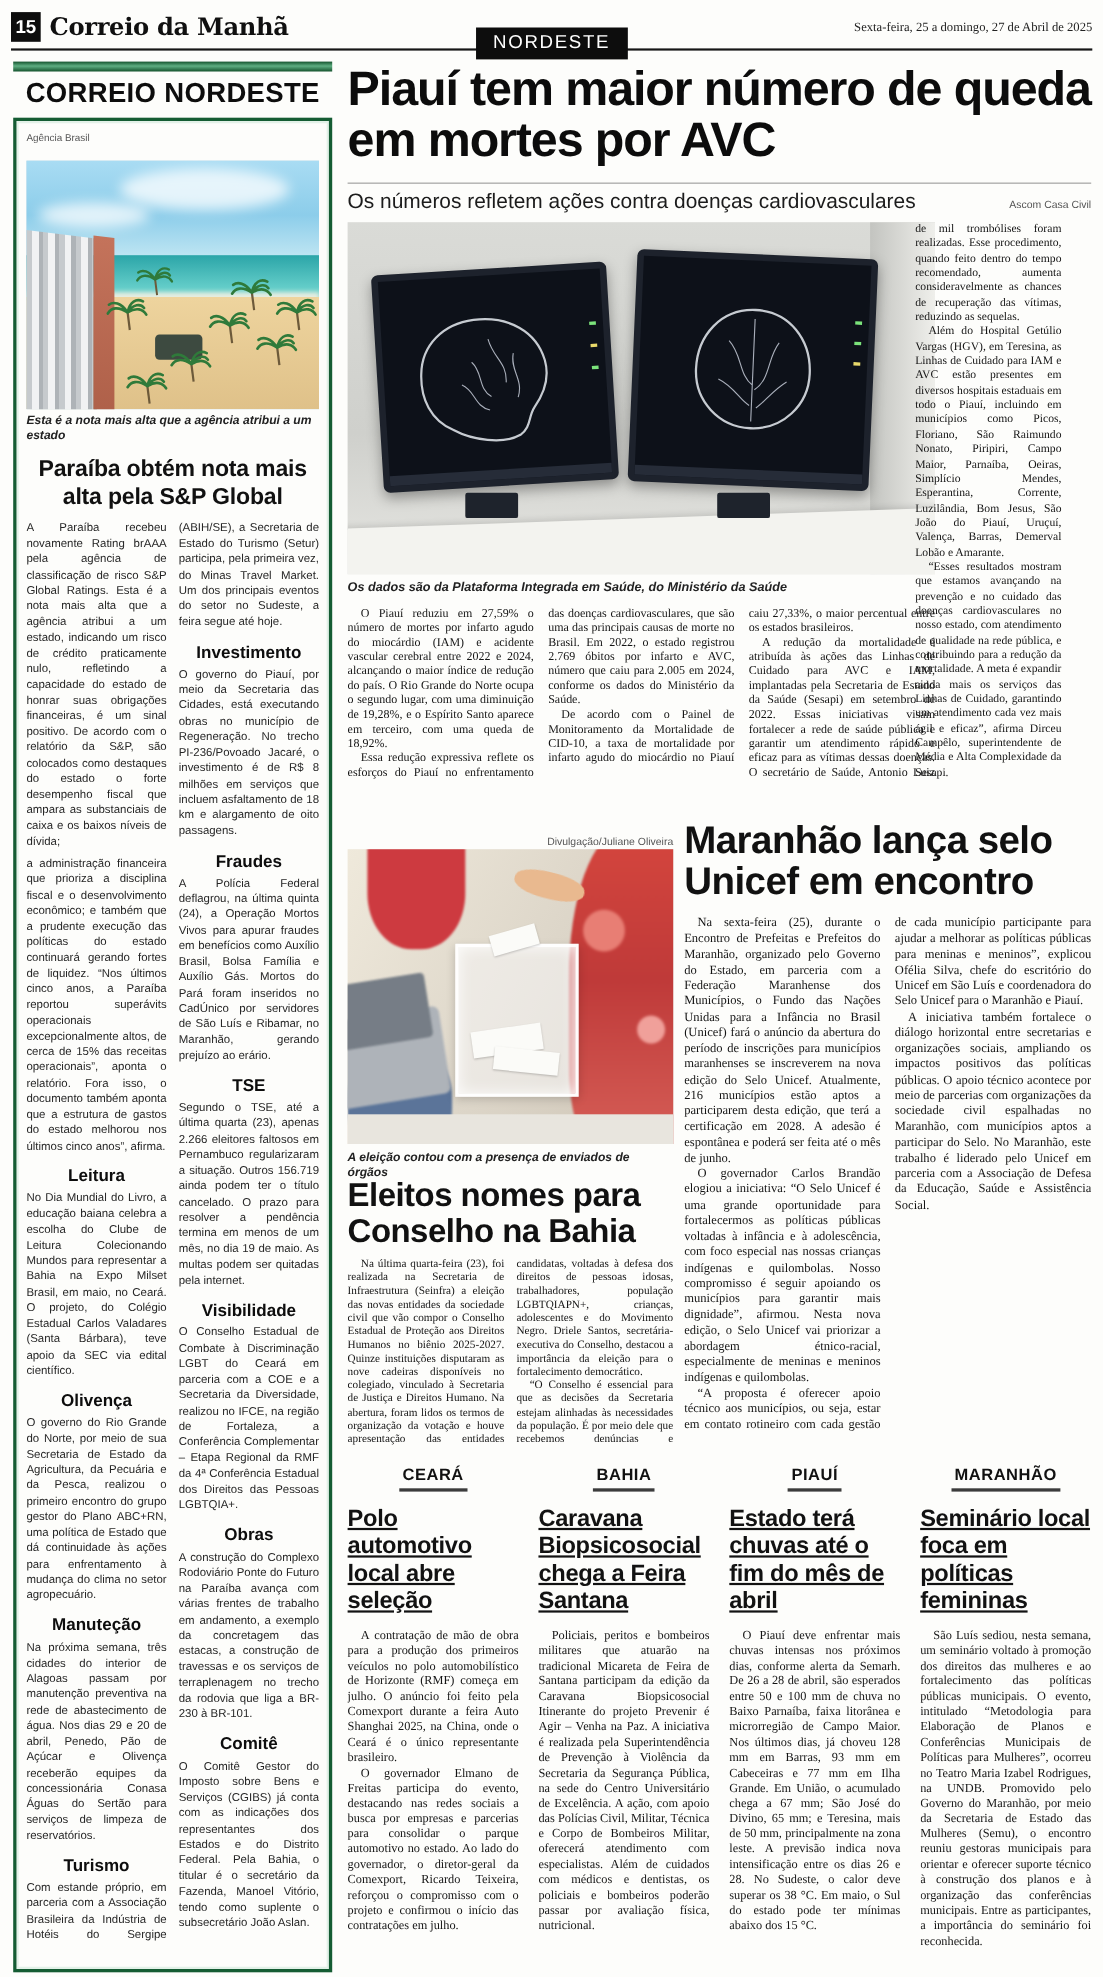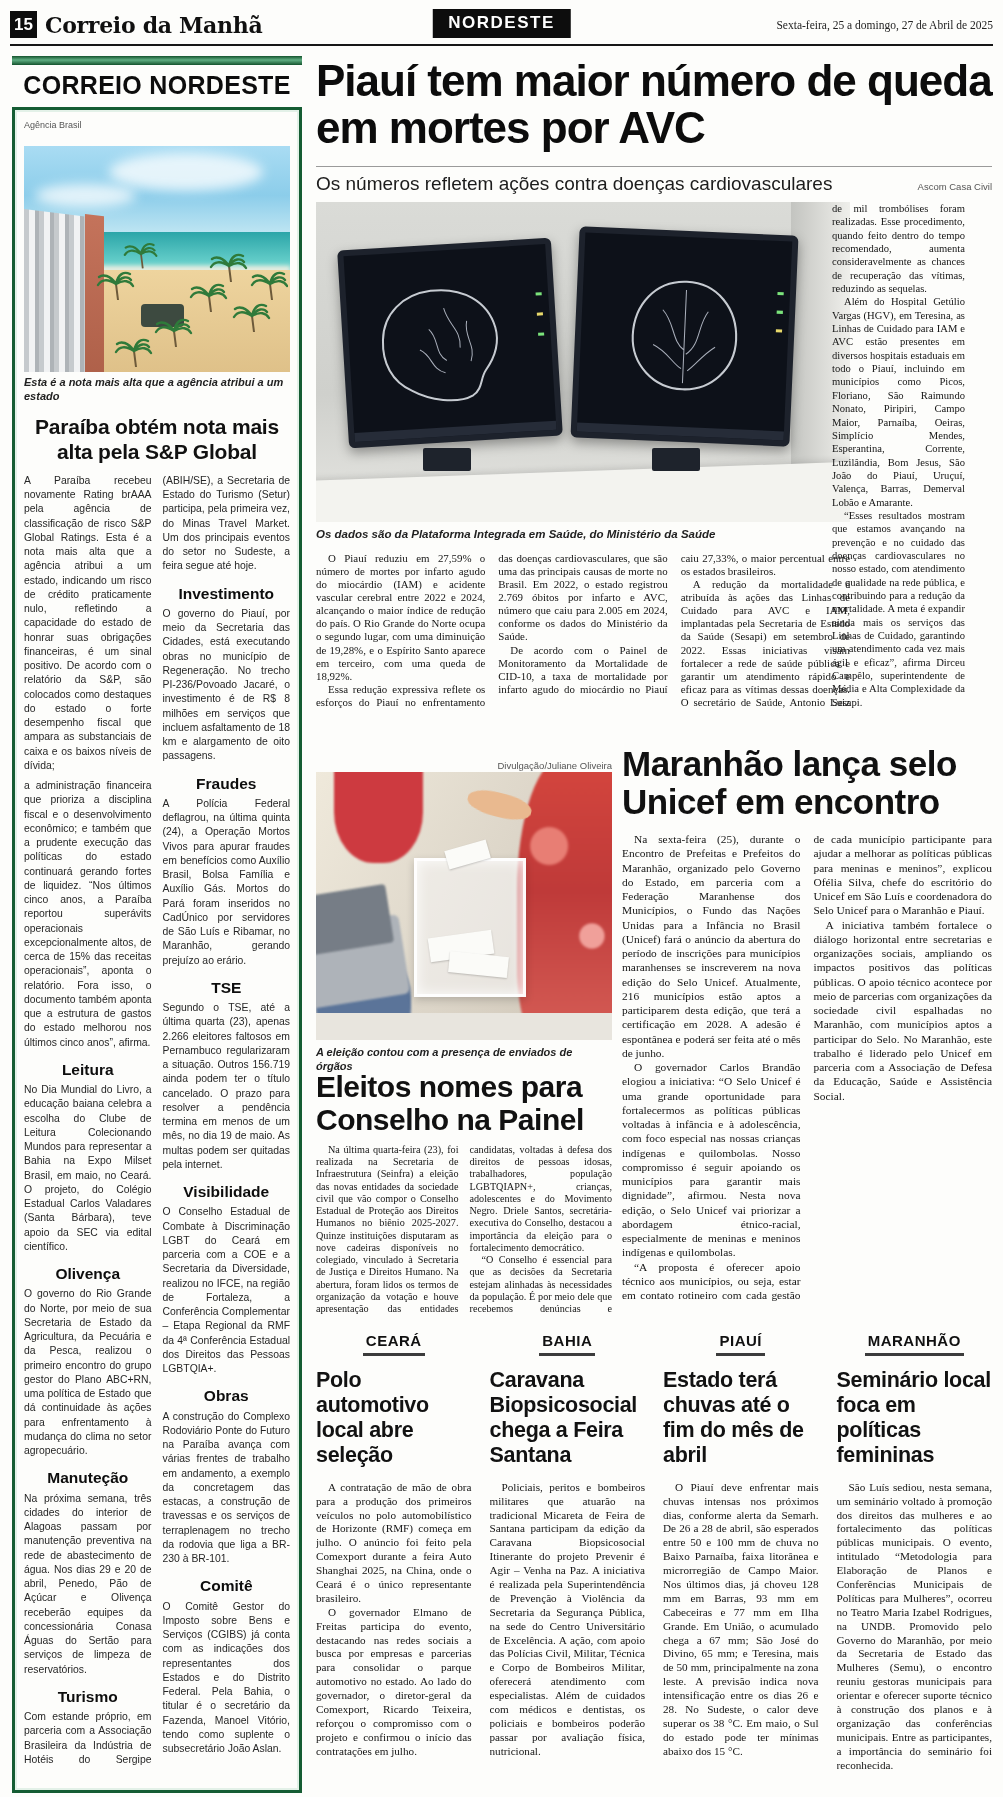--- a/index.html
+++ b/index.html
@@ -7,22 +7,22 @@
        font-family:"Liberation Sans",sans-serif;overflow:hidden;}
   [data-name]{box-sizing:border-box;}
   .para{margin:0;}
 
   
   .header{position:absolute;left:10px;top:6px;width:983px;height:40px;border-bottom:2.5px solid #161616;}
   .pagenum{position:absolute;left:0;top:5px;width:27px;height:27px;background:#0d0d0d;color:#fff;
            font-weight:bold;font-size:17px;text-align:center;line-height:27px;}
   .masthead{position:absolute;left:35px;top:6px;font-family:"DejaVu Serif",serif;font-weight:bold;
             font-size:22px;letter-spacing:-.3px;color:#101010;}
-  .section-tag{position:absolute;left:50%;transform:translateX(-50%);top:3px;background:#0d0d0d;color:#fff;
-               font-weight:bold;font-size:17px;letter-spacing:1.5px;padding:4px 16px 5px;}
+  .section-tag{position:absolute;left:50%;transform:translateX(-50%);top:19px;background:#0d0d0d;color:#fff;
+               font-weight:normal;font-size:17px;letter-spacing:1.5px;padding:4px 16px 5px;}
   .hdate{position:absolute;right:0;top:13px;font-size:11.5px;color:#222;font-family:Liberation Serif, serif;}
 
   
   .left-rail{position:absolute;left:12px;top:56px;width:290px;}
   .green-bar{height:9px;background:linear-gradient(180deg,#14532d,#5fae82 45%,#14532d);}
   .lr-title{font-size:25px;font-weight:800;text-align:center;letter-spacing:.3px;margin:6px 0 7px;color:#0d0d0d;}
   .green-box{border:3px solid #155c33;box-shadow:inset 0 0 0 2px #e3f1e8;padding:10px 9px;height:1686px;overflow:hidden;}
   .lr-credit{text-align:left;font-size:9px;color:#555;margin-bottom:16px;}
   .lr-caption{font-style:italic;font-weight:bold;font-size:11px;color:#222;margin:4px 0 10px;line-height:1.25;}
   .lr-headline{font-size:21px;font-weight:700;text-align:center;line-height:1.2;margin:0 0 10px;letter-spacing:-.2px;}
@@ -99,21 +99,21 @@
   .mar-headline{position:absolute;left:622px;top:745px;width:372px;font-size:35px;font-weight:700;line-height:1.08;letter-spacing:-.5px;}
   .mar-cols{position:absolute;left:622px;top:832px;width:370px;height:480px;columns:2;column-gap:13px;column-fill:auto;
             font-size:11.4px;line-height:1.25;overflow:hidden;}
 
   
   .briefs{position:absolute;left:316px;top:1332px;width:676px;display:flex;gap:18px;}
   .brief{flex:1;min-width:0;}
   .kicker-wrap{text-align:center;}
   .kicker{display:inline-block;font-size:15px;font-weight:700;letter-spacing:.5px;
           border-bottom:3px solid #3c3c3c;padding:0 3px 4px;}
-  .brief-headline{font-size:21.5px;line-height:1.16;font-weight:600;margin:12px 0 13px;letter-spacing:-.3px;color:#121212;}
+  .brief-headline{font-size:21.5px;line-height:1.16;font-weight:600;margin:12px 0 13px;letter-spacing:-.3px;color:#121212;text-decoration:underline;}
   .brief-body{font-size:11.2px;line-height:1.24;max-height:324px;overflow:hidden;}
 </style>
 </head>
 <body data-name="newspaper-page">
 
 <div class="header" data-name="page-header">
   <div class="pagenum" data-name="page-number">15</div>
   <div class="masthead" data-name="masthead">Correio da Manhã</div>
   <div class="section-tag" data-name="section-tag">NORDESTE</div>
   <div class="hdate" data-name="edition-date">Sexta-feira, 25 a domingo, 27 de Abril de 2025</div>
@@ -240,21 +240,21 @@
   <div class="bl-blob bl-lscreen" data-name="photo-laptop-screen"></div>
   <div class="bl-blob bl-arm" data-name="photo-arm"></div>
   <div class="bl-urn" data-name="photo-ballot-box">
     <div class="bl-paper" style="left:12%;top:55%;width:60%;height:18%;transform:rotate(-8deg);" data-name="photo-ballot-paper"></div>
     <div class="bl-paper" style="left:30%;top:70%;width:55%;height:16%;transform:rotate(6deg);" data-name="photo-ballot-paper"></div>
     <div class="bl-paper" style="left:28%;top:-12%;width:40%;height:14%;transform:rotate(-16deg);" data-name="photo-ballot-paper"></div>
   </div>
   <div class="bl-table" data-name="photo-table"></div>
 </div>
 <div class="bahia-caption" data-name="bahia-photo-caption">A eleição contou com a presença de enviados de órgãos</div>
-<div class="bahia-headline" data-name="bahia-headline">Eleitos nomes para Conselho na Painel</div>
+<div class="bahia-headline" data-name="bahia-headline">Eleitos nomes para Conselho na Bahia</div>
 <div class="bahia-cols serif" data-name="bahia-body-columns">
     <p class="para">Na última quarta-feira (23), foi realizada na Secretaria de Infraestrutura (Seinfra) a eleição das novas entidades da sociedade civil que vão compor o Conselho Estadual de Proteção aos Direitos Humanos no biênio 2025-2027. Quinze instituições disputaram as nove cadeiras disponíveis no colegiado, vinculado à Secretaria de Justiça e Direitos Humano. Na abertura, foram lidos os termos de organização da votação e houve apresentação das entidades candidatas, voltadas à defesa dos direitos de pessoas idosas, trabalhadores, população LGBTQIAPN+, crianças, adolescentes e do Movimento Negro. Driele Santos, secretária-executiva do Conselho, destacou a importância da eleição para o fortalecimento democrático.</p>
     <p class="para">“O Conselho é essencial para que as decisões da Secretaria estejam alinhadas às necessidades da população. É por meio dele que recebemos denúncias e construímos pautas importantes”, afirmou, comemorando a alta participação nesta edição.</p>
   </div>
 
 <div class="mar-headline" data-name="maranhao-headline">Maranhão lança selo Unicef em encontro</div>
 <div class="mar-cols serif" data-name="maranhao-body-columns">
     <p class="para">Na sexta-feira (25), durante o Encontro de Prefeitas e Prefeitos do Maranhão, organizado pelo Governo do Estado, em parceria com a Federação Maranhense dos Municípios, o Fundo das Nações Unidas para a Infância no Brasil (Unicef) fará o anúncio da abertura do período de inscrições para municípios maranhenses se inscreverem na nova edição do Selo Unicef. Atualmente, 216 municípios estão aptos a participarem desta edição, que terá a certificação em 2028. A adesão é espontânea e poderá ser feita até o mês de junho.</p>
     <p class="para">O governador Carlos Brandão elogiou a iniciativa: “O Selo Unicef é uma grande oportunidade para fortalecermos as políticas públicas voltadas à infância e à adolescência, com foco especial nas nossas crianças indígenas e quilombolas. Nosso compromisso é seguir apoiando os municípios para garantir mais dignidade”, afirmou. Nesta nova edição, o Selo Unicef vai priorizar a abordagem étnico-racial, especialmente de meninas e meninos indígenas e quilombolas.</p>
     <p class="para">“A proposta é oferecer apoio técnico aos municípios, ou seja, estar em contato rotineiro com cada gestão de cada município participante para ajudar a melhorar as políticas públicas para meninas e meninos”, explicou Ofélia Silva, chefe do escritório do Unicef em São Luís e coordenadora do Selo Unicef para o Maranhão e Piauí.</p>

